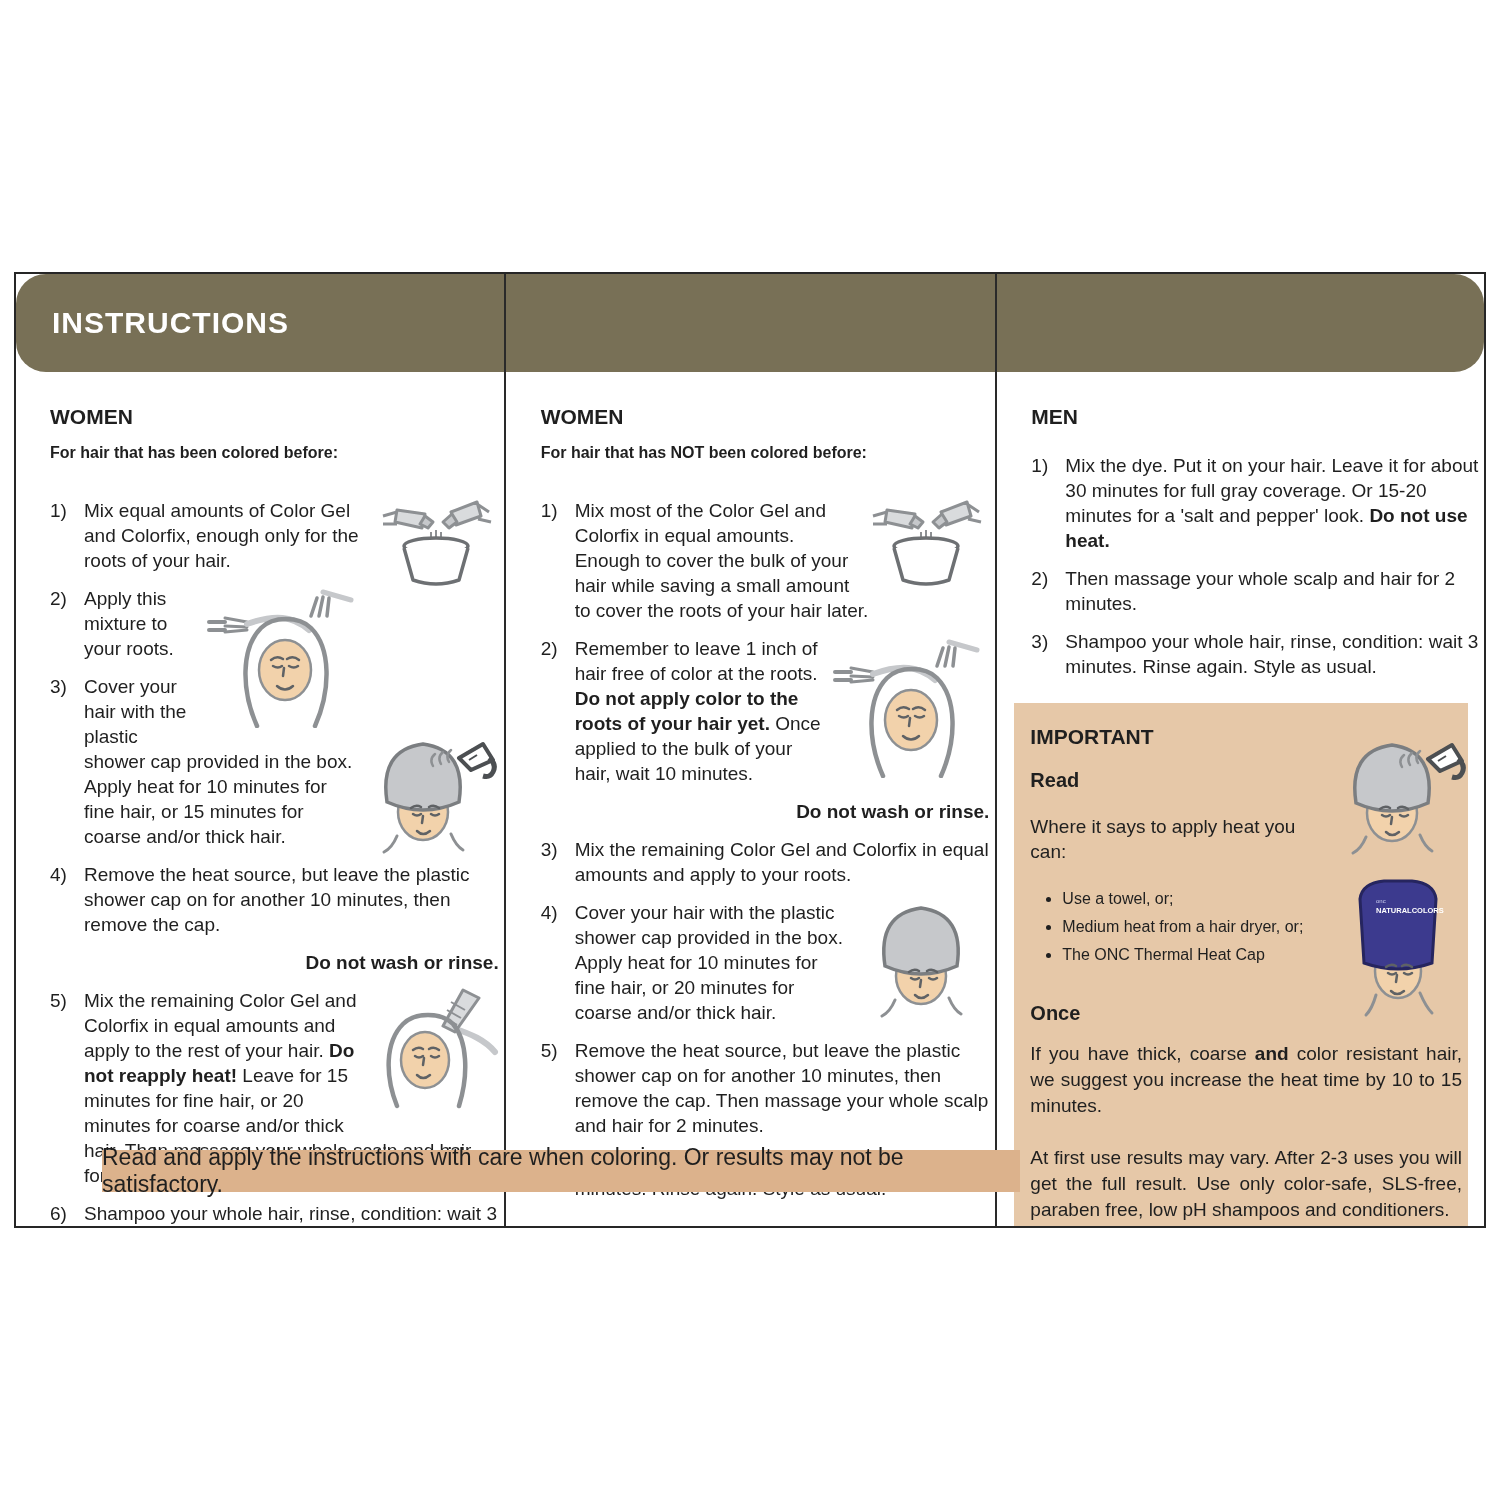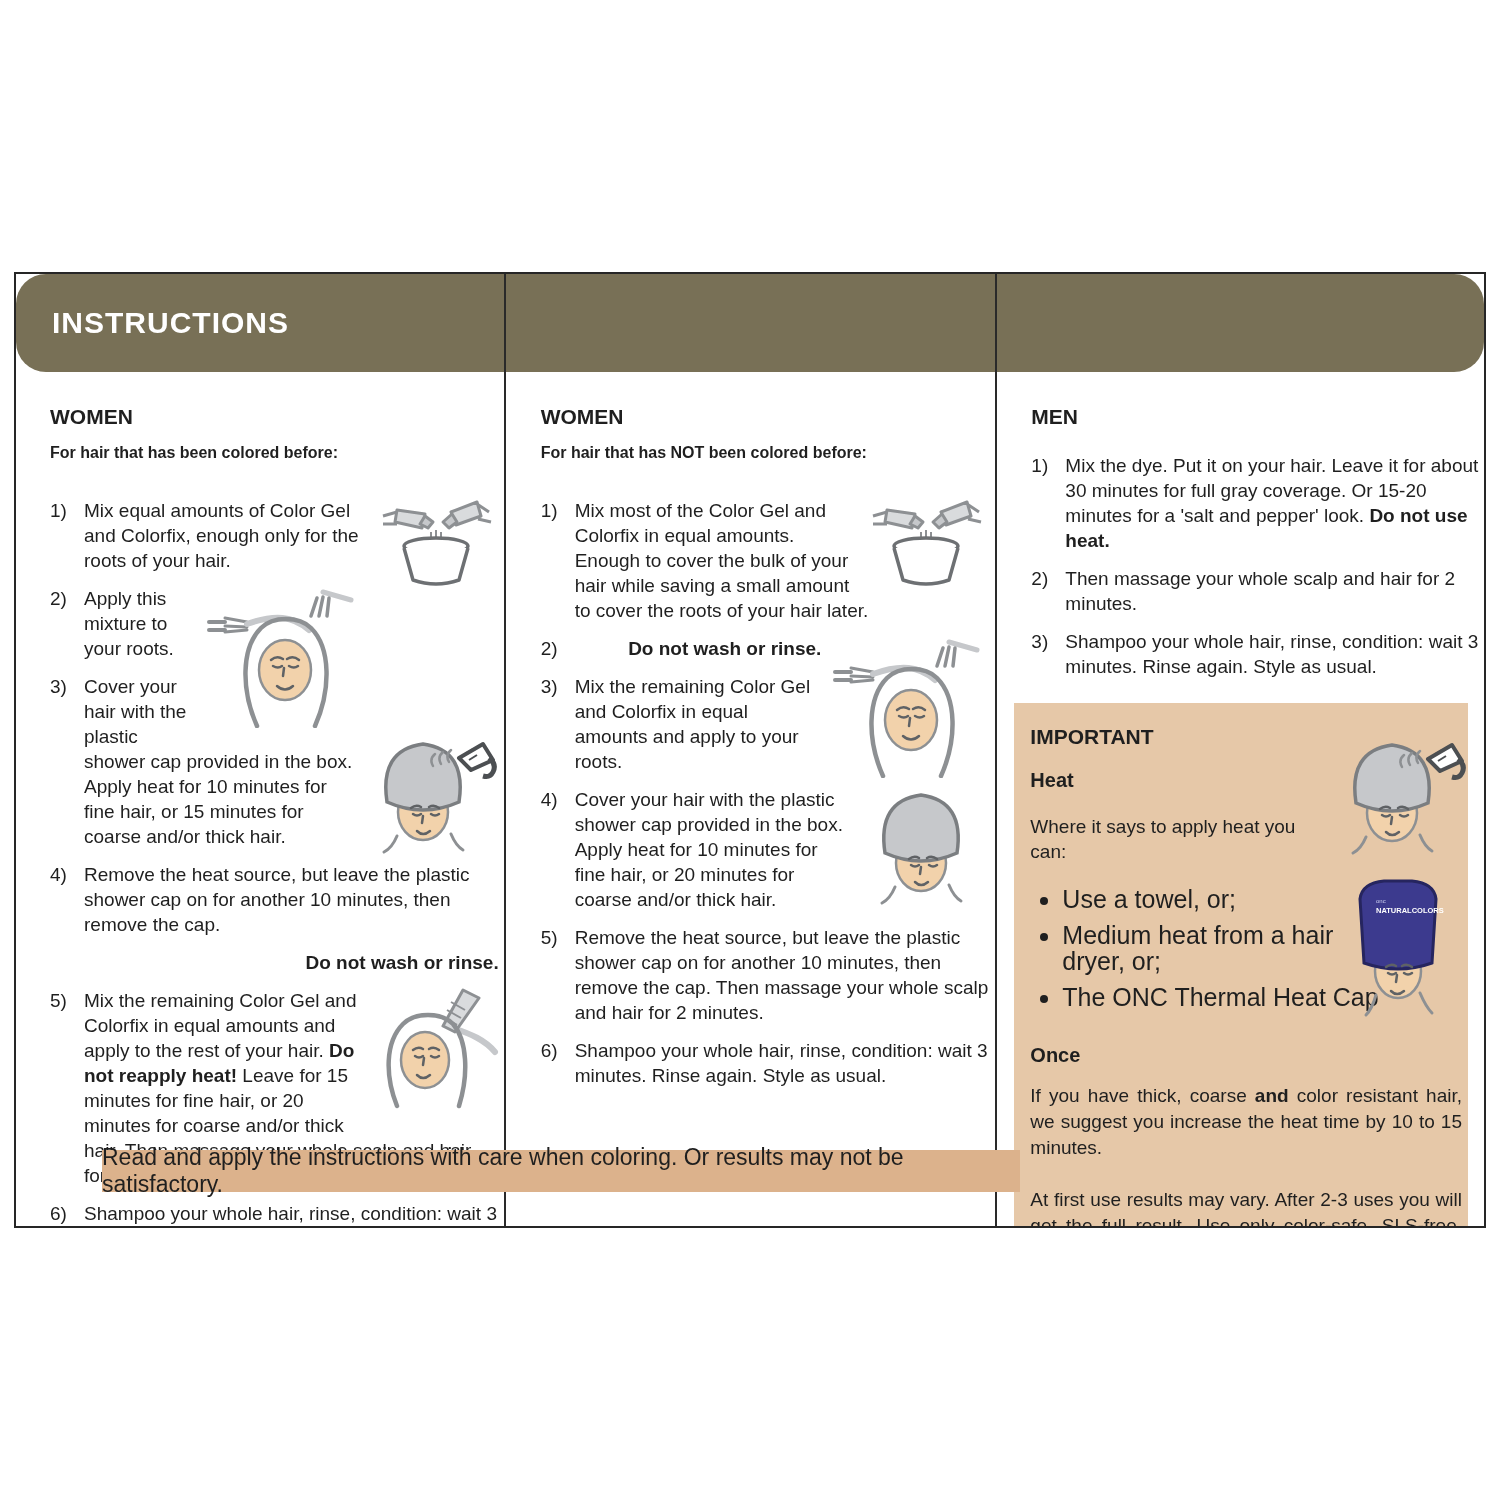--- a/index.html
+++ b/index.html
@@ -25,21 +25,21 @@
   .v{position:absolute;top:0;bottom:0;width:2px;background:#2a2a2a;z-index:5;}
   .v1{left:488px;}.v2{left:979px;}
   .banner{position:absolute;left:86px;top:876px;width:918px;height:42px;background:#dcb28c;
           display:flex;align-items:center;justify-content:center;font-size:23px;z-index:6;}
   .imp-box{position:relative;background:#e6c8a8;margin:24px 12px 0 -17px;
            padding:22px 6px 26px 16px;box-sizing:border-box;}
   .imp-title{font-size:21px;font-weight:bold;}
   .imp-sub{font-size:20px;font-weight:bold;margin-top:20px;}
   .imp-intro{font-size:19px;line-height:25px;margin:22px 0 0 0;padding-right:140px;}
   ul.imp-bullets{margin:22px 0 0 14px;padding:0 60px 0 18px;}
-  ul.imp-bullets li{font-size:25px;line-height:26px;margin:10px 0;}
+  ul.imp-bullets li{font-size:16px;line-height:26px;margin:2px 0;}
   .imp-sub.tips{margin-top:34px;}
   p.tip{font-size:19px;line-height:26px;margin:16px 0 0 0;text-align:justify;}
   p.tip + p.tip{margin-top:26px;}
   .box-icon{position:absolute;}
   .box-icon.i1{right:0px;top:30px;}
   .box-icon.i2{right:10px;top:168px;}
   svg{display:block;}
 </style>
 </head>
 <body>
@@ -171,21 +171,21 @@
      </g>
      <path d="M52 140 C36 104 36 62 56 42 C68 30 94 30 106 42 C126 62 126 104 110 140" fill="#ffffff" stroke="#8d9093" stroke-width="4.5" stroke-linecap="round" fill-opacity="0"></path>
      <ellipse cx="80" cy="84" rx="26" ry="30" fill="#f2d2ab" stroke="#8d9093" stroke-width="2.5"></ellipse>
      <g stroke="#5f6265" stroke-width="2.5" fill="none" stroke-linecap="round">
        <path d="M66 74 q6 -5 12 -1 M82 73 q6 -4 12 1"></path>
        <path d="M68 80 q5 3 9 0 M84 80 q5 3 9 0"></path>
        <path d="M79 82 l-1 8"></path>
        <path d="M72 100 q8 7 16 0"></path>
      </g>
    </svg>
-            </span><span class="num">2)</span><div class="note">Do not wash or rinse.</div></li>
+            </span><span class="num">2)</span><span><span>Remember to leave 1 inch of hair free of color at the roots. </span><b>Do not apply color to the roots of your hair yet.</b><span> Once applied to the bulk of your hair, wait 10 minutes.</span></span><div class="note">Do not wash or rinse.</div></li>
           <li class="step"><span class="num">3)</span><span><span>Mix the remaining Color Gel and Colorfix in equal amounts and apply to your roots.</span></span></li>
           <li class="step"><span class="icon">
               <svg width="130" height="120" viewBox="0 0 130 120">
      <ellipse cx="62" cy="76" rx="25" ry="28" fill="#f2d2ab" stroke="#8d9093" stroke-width="2.5"></ellipse>
      <path d="M26 66 Q18 14 62 8 Q106 14 98 66 Q62 82 26 66 Z" fill="#c6c8cb" stroke="#7b7e81" stroke-width="3.5"></path>
      <g stroke="#5f6265" stroke-width="2.5" fill="none" stroke-linecap="round">
        <path d="M50 72 q5 -4 10 -1 M68 71 q5 -3 10 1"></path>
        <path d="M52 78 q4 3 8 0 M70 78 q4 3 8 0"></path>
        <path d="M62 80 l-1 7"></path>
        <path d="M56 95 q6 6 13 0"></path>
@@ -203,21 +203,21 @@
     <section class="col c3">
       <h2 class="panel-h">MEN</h2>
       <ol class="steps tight">
           <li class="step"><span class="num">1)</span><span><span>Mix the dye. Put it on your hair. Leave it for about 30 minutes for full gray coverage. Or 15-20 minutes for a 'salt and pepper' look. </span><b>Do not use heat.</b></span></li>
           <li class="step"><span class="num">2)</span><span><span>Then massage your whole scalp and hair for 2 minutes.</span></span></li>
           <li class="step"><span class="num">3)</span><span><span>Shampoo your whole hair, rinse, condition: wait 3 minutes. Rinse again. Style as usual.</span></span></li>
         </ol>
 
       <div class="imp-box">
         <div class="imp-title">IMPORTANT</div>
-        <div class="imp-sub">Heat</div>
+        <div class="imp-sub">Read</div>
         <p class="imp-intro">Where it says to apply heat you can:</p>
         <ul class="imp-bullets">
             <li>Use a towel, or;</li>
             <li>Medium heat from a hair dryer, or;</li>
             <li>The ONC Thermal Heat Cap</li>
           </ul>
         <div class="imp-sub tips">Once</div>
         <p class="tip"><span>If you have thick, coarse </span><b>and</b><span> color resistant hair, we suggest you increase the heat time by 10 to 15 minutes.</span></p>
         <p class="tip"><span>At first use results may vary. After 2-3 uses you will get the full result. Use only color-safe, SLS-free, paraben free, low pH shampoos and conditioners.</span></p>
         <span class="box-icon i1">

